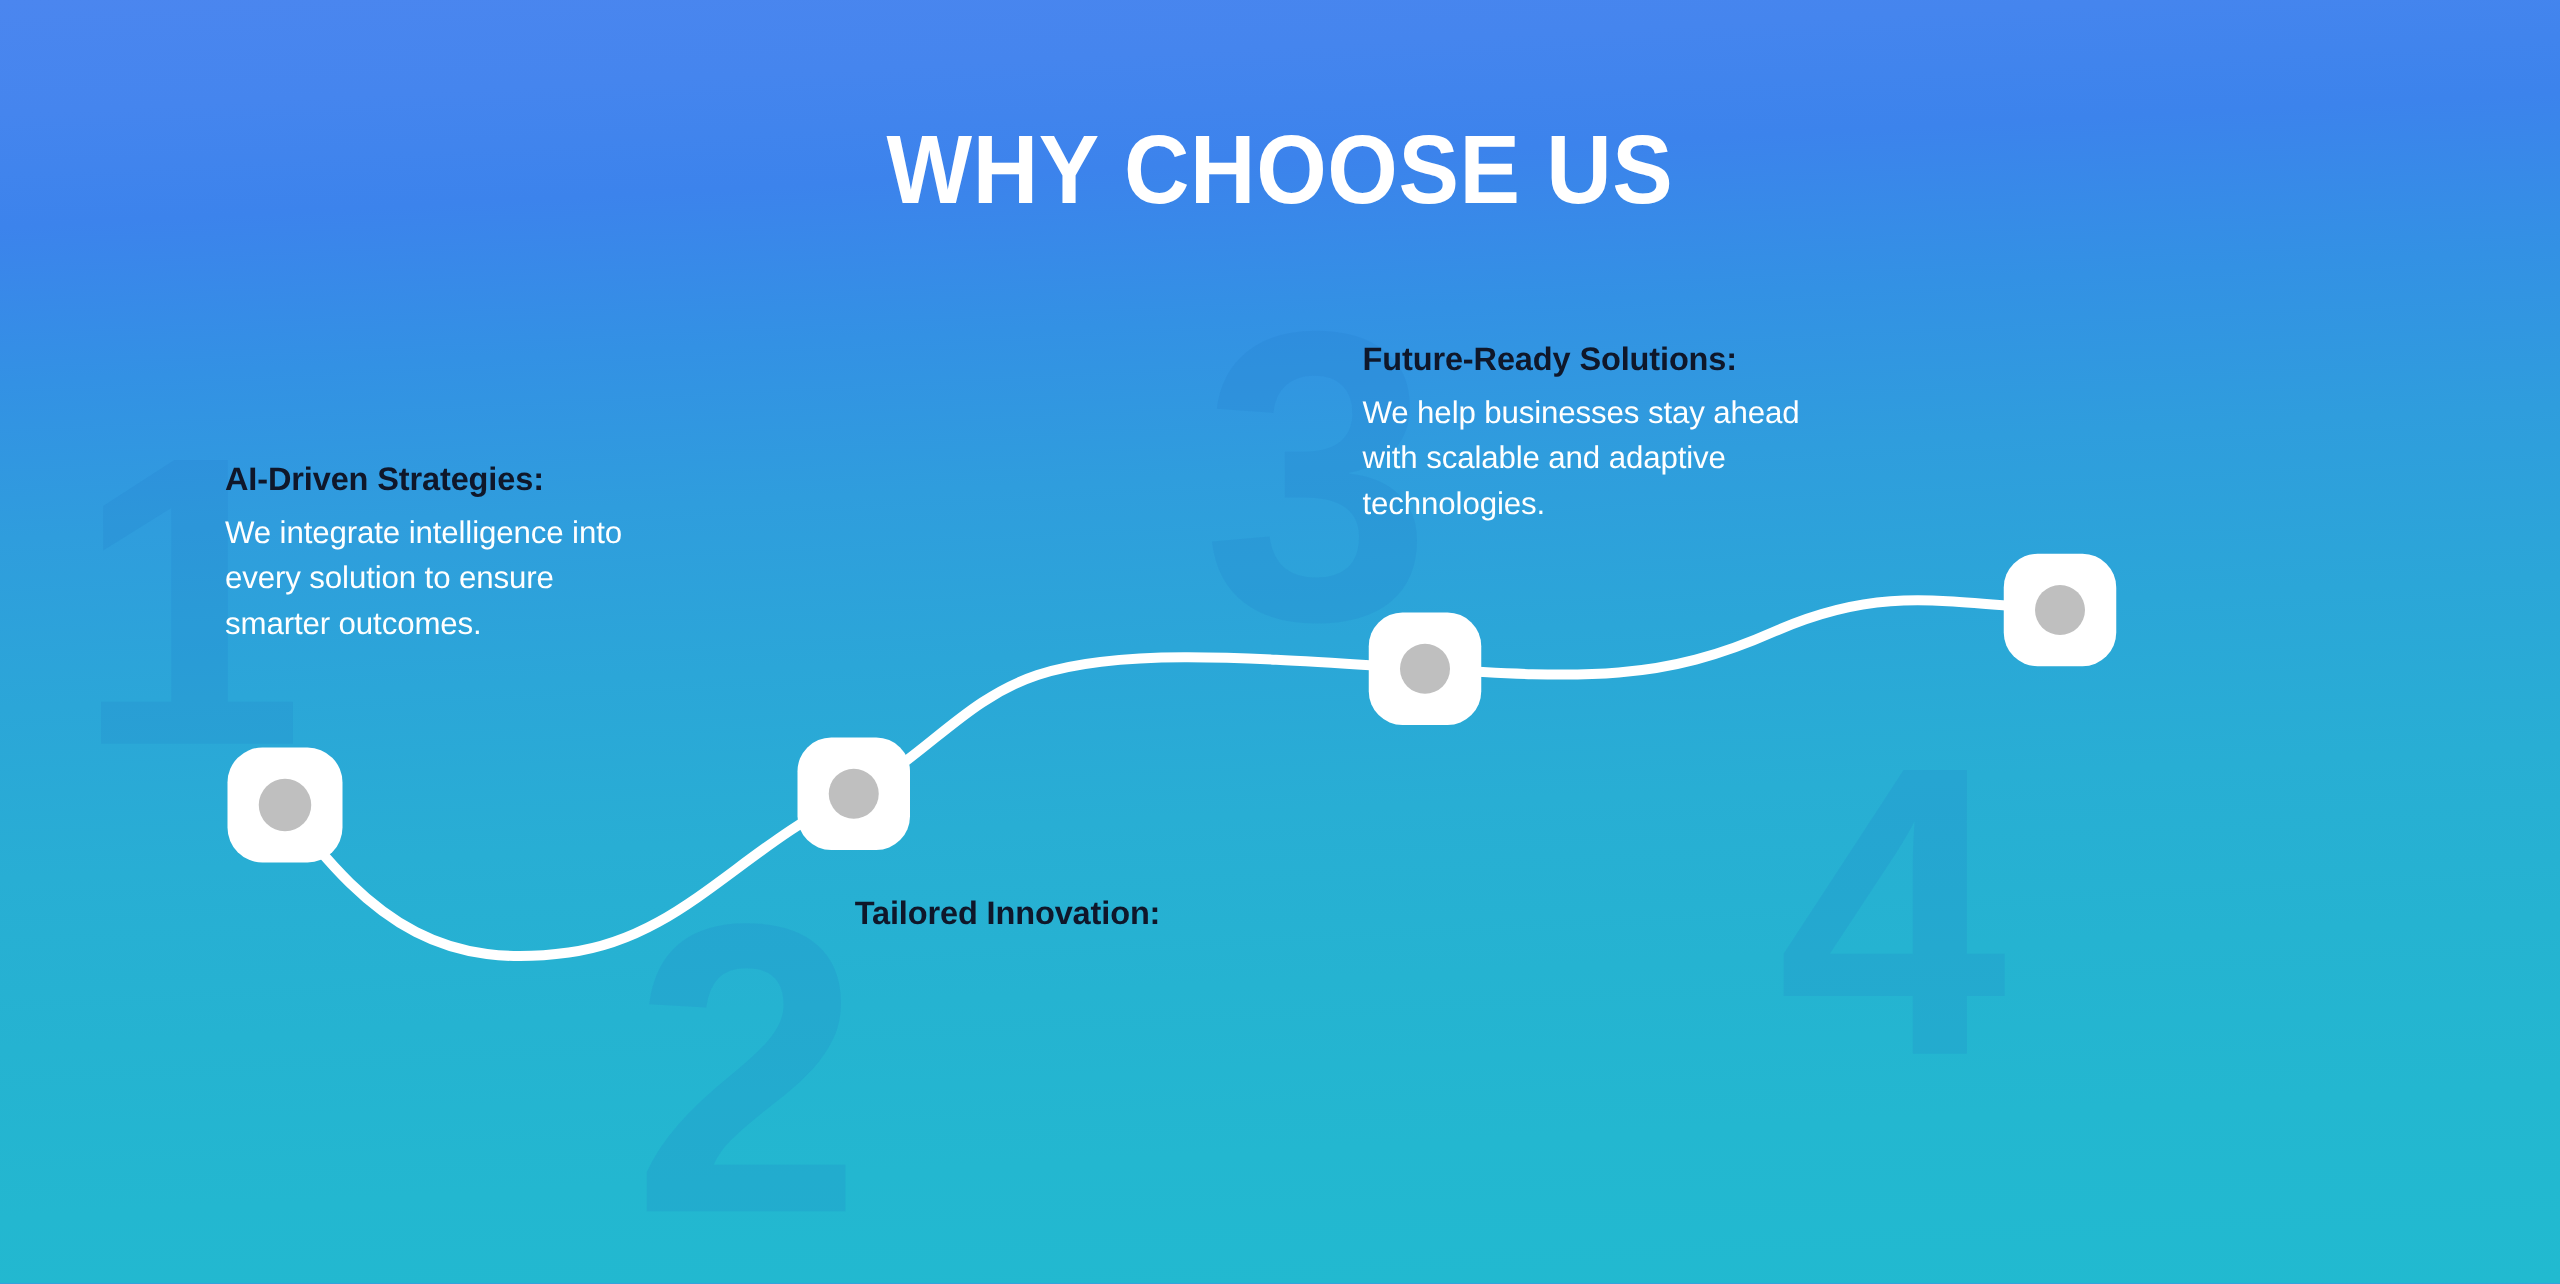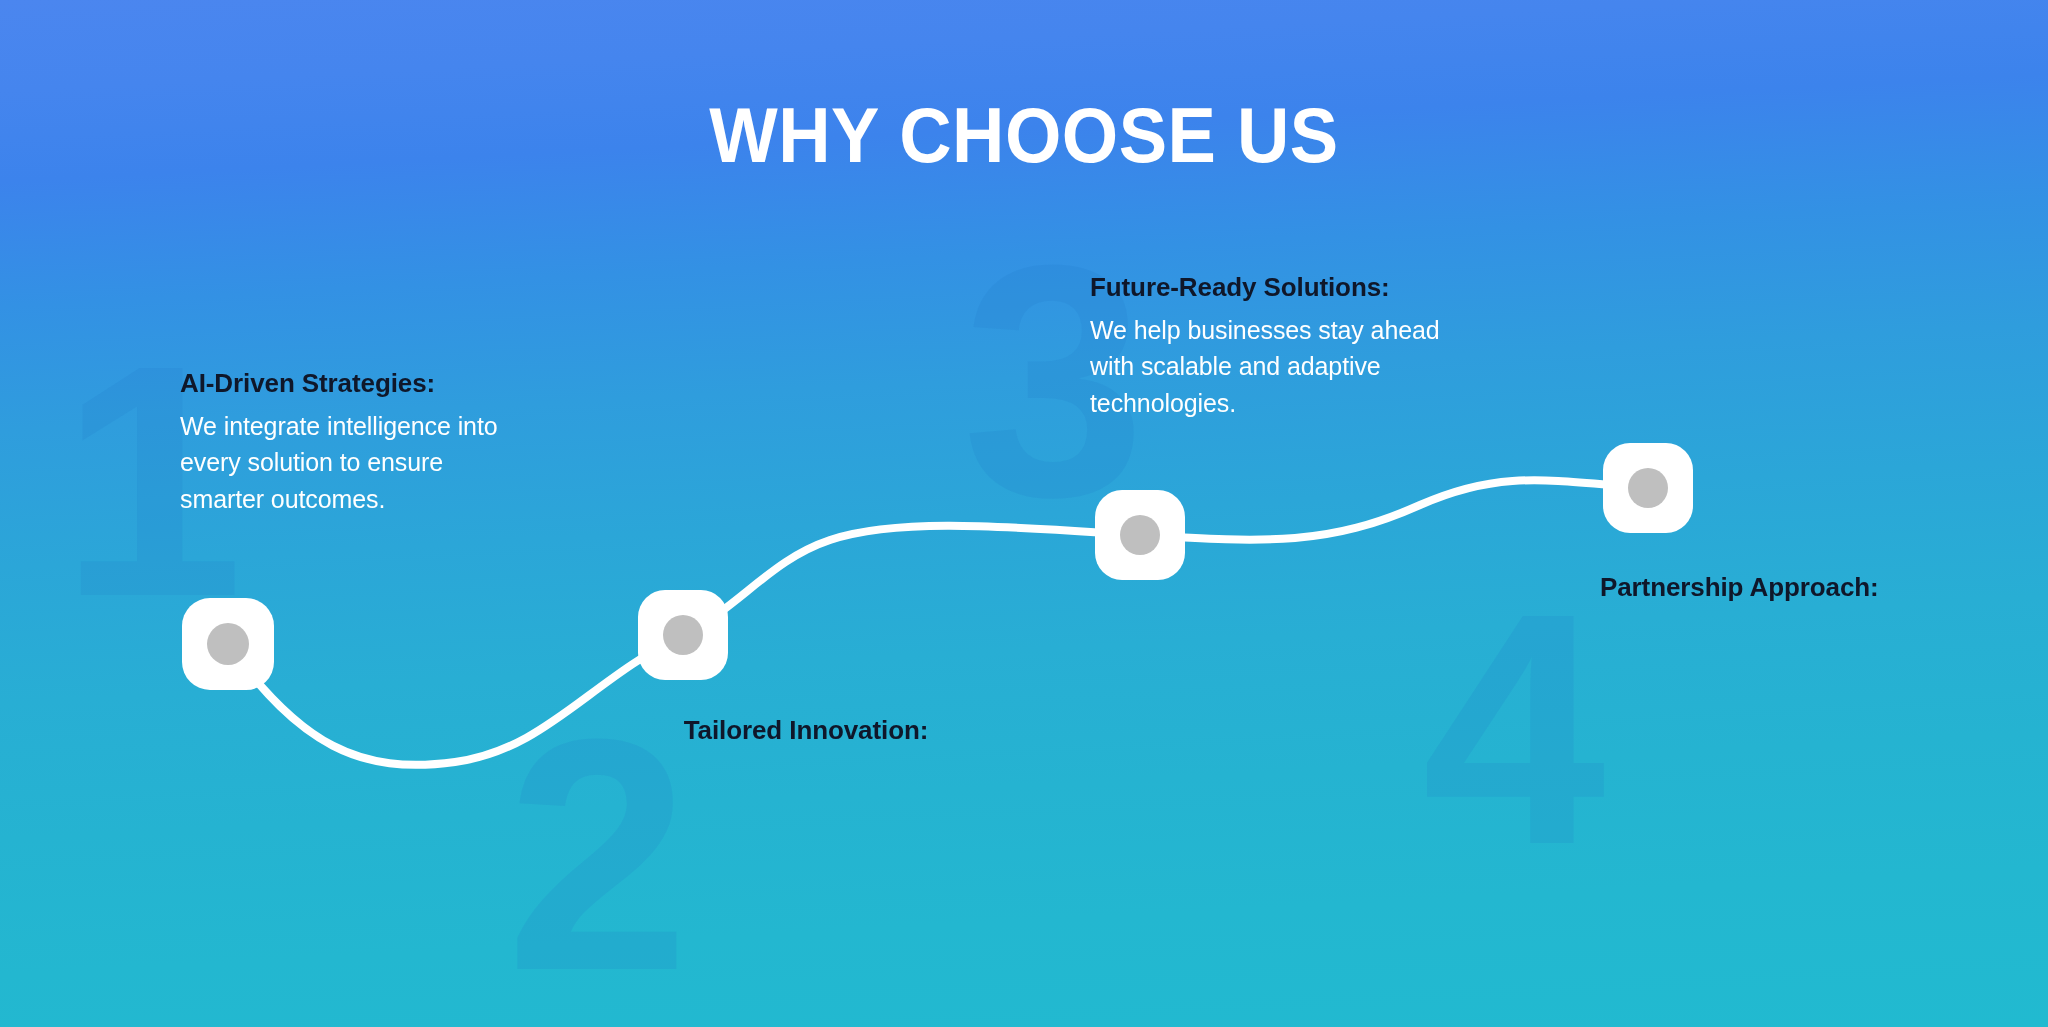--- a/index.html
+++ b/index.html
@@ -157,16 +157,15 @@
   <div class="block" id="block-2">
     <h3>Tailored Innovation:</h3>
   </div>
 
   <div class="block" id="block-3">
     <h3>Future-Ready Solutions:</h3>
     <p>We help businesses stay ahead with scalable and adaptive technologies.</p>
   </div>
 
   <div class="block" id="block-4">
-    <h3>Partnership Approach:</h3>
   </div>
 
 </div>
 
 </body></html>

